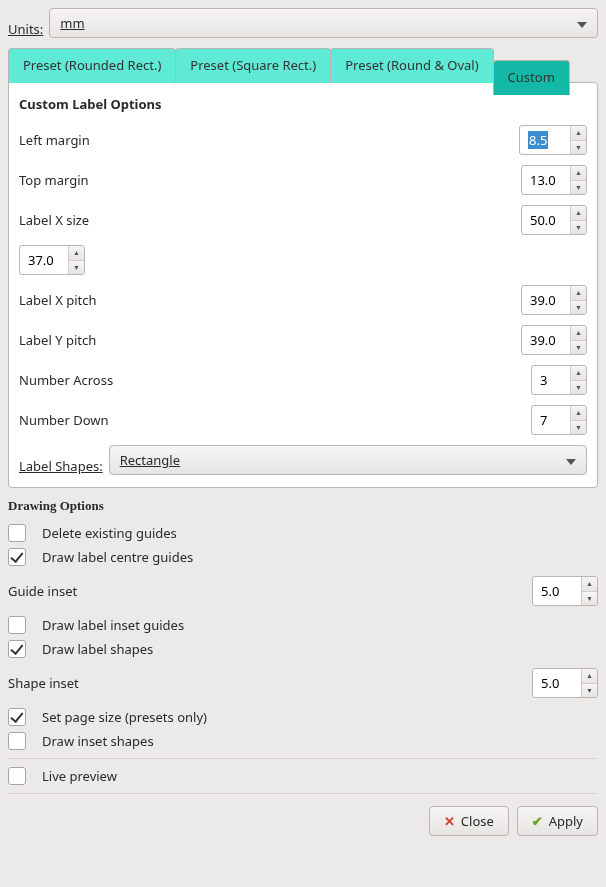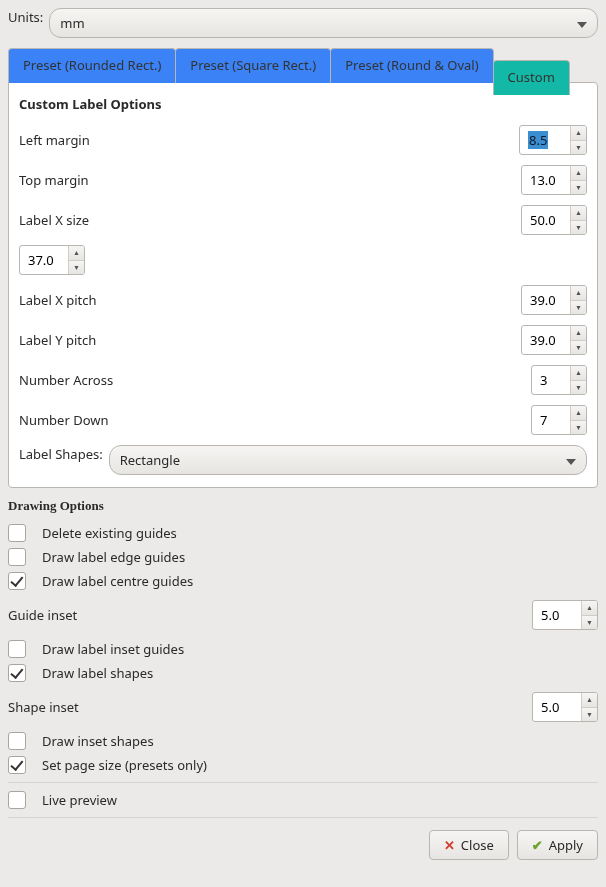--- a/index.html
+++ b/index.html
@@ -6,30 +6,30 @@
 body {
   font-family: "Segoe UI", "Noto Sans", Arial, sans-serif;
   font-size: 13px;
   background: #eceae8;
   color: #2a2a2a;
   width: 606px;
   height: 887px;
   padding: 8px;
   overflow: hidden;
 }
-.row { display: flex; align-items: flex-start; gap: 6px; }
+.row { display: flex; align-items: flex-end; gap: 6px; text-decoration: underline; }
 .label { white-space: nowrap; }
 
 
 .select {
   flex: 1;
   height: 30px;
   background: linear-gradient(#f6f5f3, #e7e5e2);
   border: 1px solid #b9b6b1;
-  border-radius: 12px;
+  border-radius: 4px;
   display: flex;
   align-items: center;
   padding: 0 10px;
   position: relative;
   cursor: pointer;
 }
 .select .caret {
   position: absolute;
   right: 10px;
   top: 50%;
@@ -40,21 +40,21 @@
 .tabs {
   display: flex;
   margin-top: 10px;
   position: relative;
   z-index: 2;
 }
 .tab {
   padding: 7px 14px 8px;
   border: 1px solid #b9b6b1;
   border-bottom: none;
-  background: #3b82f6;
+  background: #5eead4;
   border-radius: 4px 4px 0 0;
   margin-right: -1px;
   cursor: pointer;
   color: #333;
 }
 .tab.active {
   background: #14b8a6;
   position: relative;
   top: 12px;
   padding-bottom: 9px;
@@ -111,21 +111,21 @@
   cursor: pointer;
   background: linear-gradient(#f6f5f3, #e7e5e2);
   font-size: 7px;
   color: #555;
   line-height: 1;
 }
 .spinbox .spinbtns div:first-child { border-bottom: 1px solid #d0cdc8; }
 
 .sel-highlight {
   background: #3b8ed0;
-  color: #0f172a;
+  color: #ffffff;
   padding: 0 1px;
 }
 
 hr.sep {
   border: none;
   border-top: 1px solid #d6d3cf;
   margin: 8px 0;
 }
 
 .drawing-section { padding: 4px 0 0; }
@@ -306,24 +306,20 @@
 </div>
 
 <div class="drawing-section">
   <div class="dtitle">Drawing Options</div>
 
   <div class="chk-row">
     <div class="chk"></div>
     <span>Delete existing guides</span>
   </div>
   <div class="chk-row">
-    <div class="chk"></div>
-    <span>Draw label edge guides</span>
-  </div>
-  <div class="chk-row">
     <div class="chk checked"></div>
     <span>Draw label centre guides</span>
   </div>
 
   <div class="form-row" style="margin-top:10px;">
     <span class="label">Guide inset</span>
     <div class="spinbox wide">
       <input value="5.0" style="">
       <div class="spinbtns">
           <div>▲</div>
@@ -346,26 +342,26 @@
     <div class="spinbox wide">
       <input value="5.0" style="">
       <div class="spinbtns">
           <div>▲</div>
           <div>▼</div>
         </div>
     </div>
   </div>
 
   <div class="chk-row">
+    <div class="chk checked"></div>
+    <span>Set page size (presets only)</span>
+  </div>
+  <div class="chk-row">
     <div class="chk"></div>
     <span>Draw inset shapes</span>
-  </div>
-  <div class="chk-row">
-    <div class="chk checked"></div>
-    <span>Set page size (presets only)</span>
   </div>
 </div>
 
 <hr class="sep">
 
 <div class="chk-row">
   <div class="chk"></div>
   <span>Live preview</span>
 </div>
 

